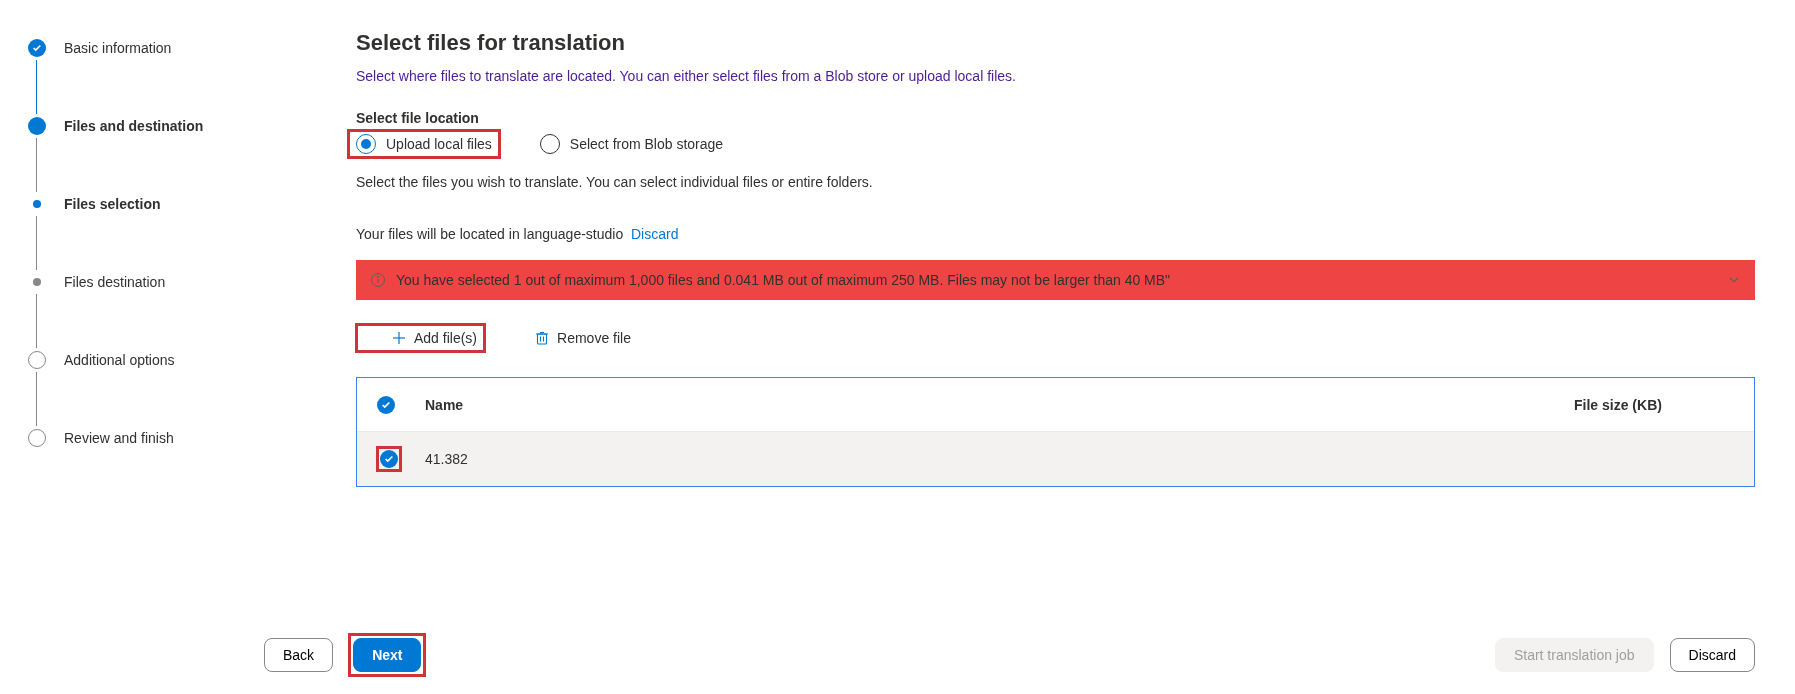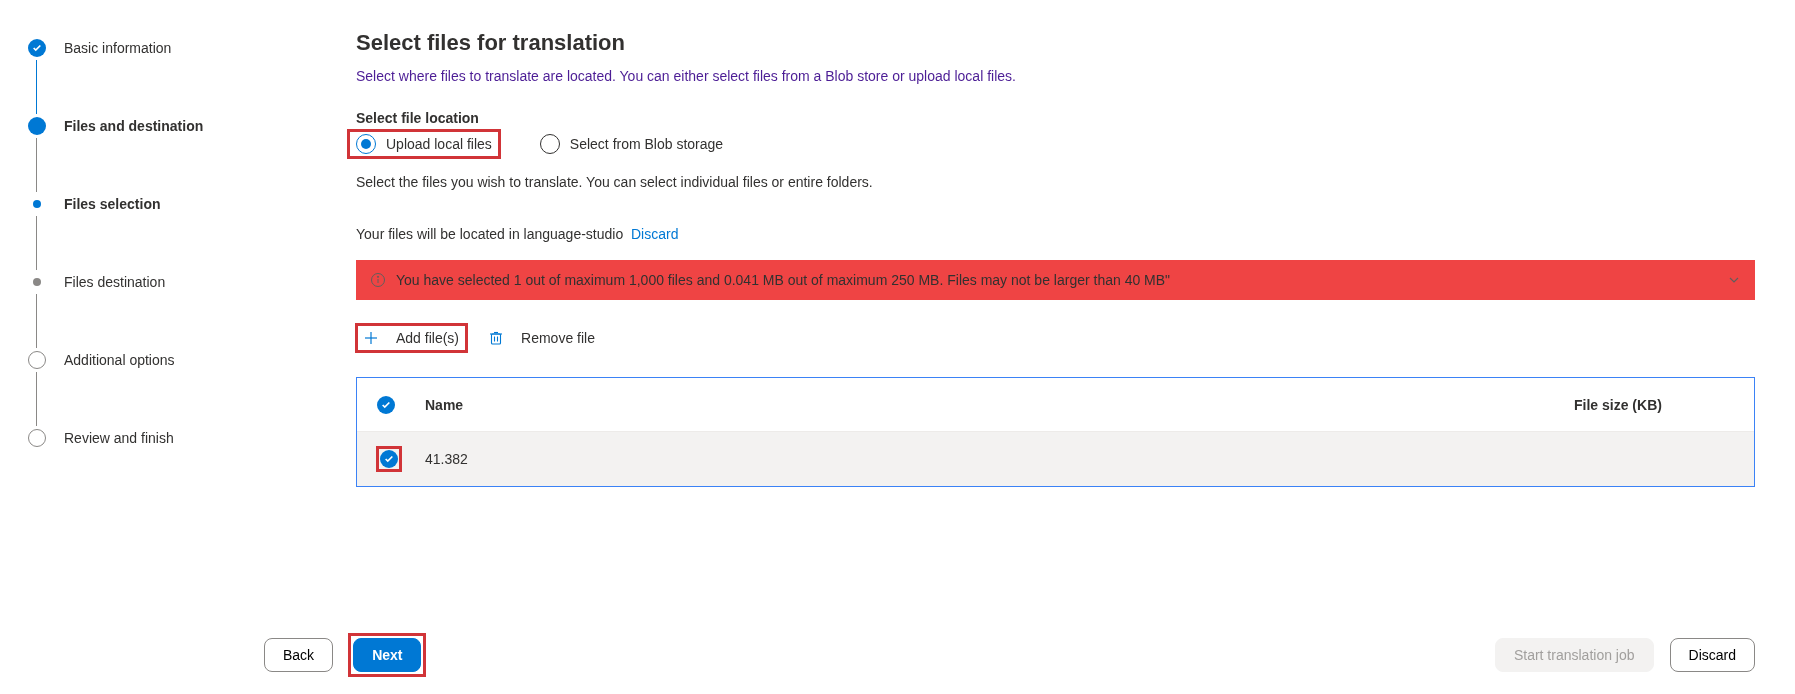--- a/index.html
+++ b/index.html
@@ -92,22 +92,23 @@
     display:flex; align-items:center;
     padding: 12px 14px;
     gap: 10px;
     margin-bottom: 24px;
   }
   .info-bar .msg { flex:1; }
   .chev { width:14px; height:14px; }
 
   .cmdbar { display:flex; gap:14px; align-items:center; margin-bottom:14px;}
   .cmd {
-    display:flex; align-items:center; gap:18px; cursor:pointer;
+    display:flex; align-items:center; gap:8px; cursor:pointer;
     padding: 6px 8px;
+    margin-left: 28px;
   }
   .cmd .ico { color:#0078d4; }
   .cmd span.lbl { color:#323130; }
 
   .table { border:1px solid #3b82f6;margin-top:11px; }
   .thead, .trow {
     display:flex; align-items:center;
     padding: 0 20px;
   }
   .thead { height:54px; font-weight:600; border-bottom:1px solid #edebe9;}

